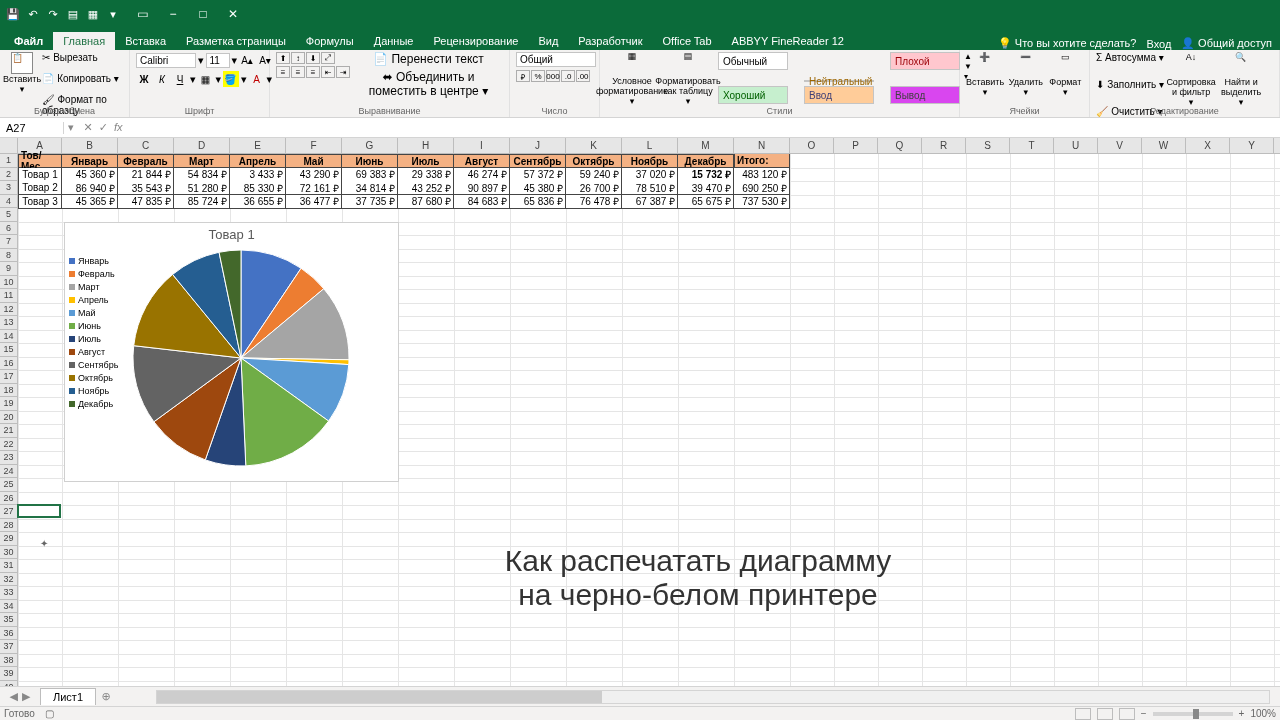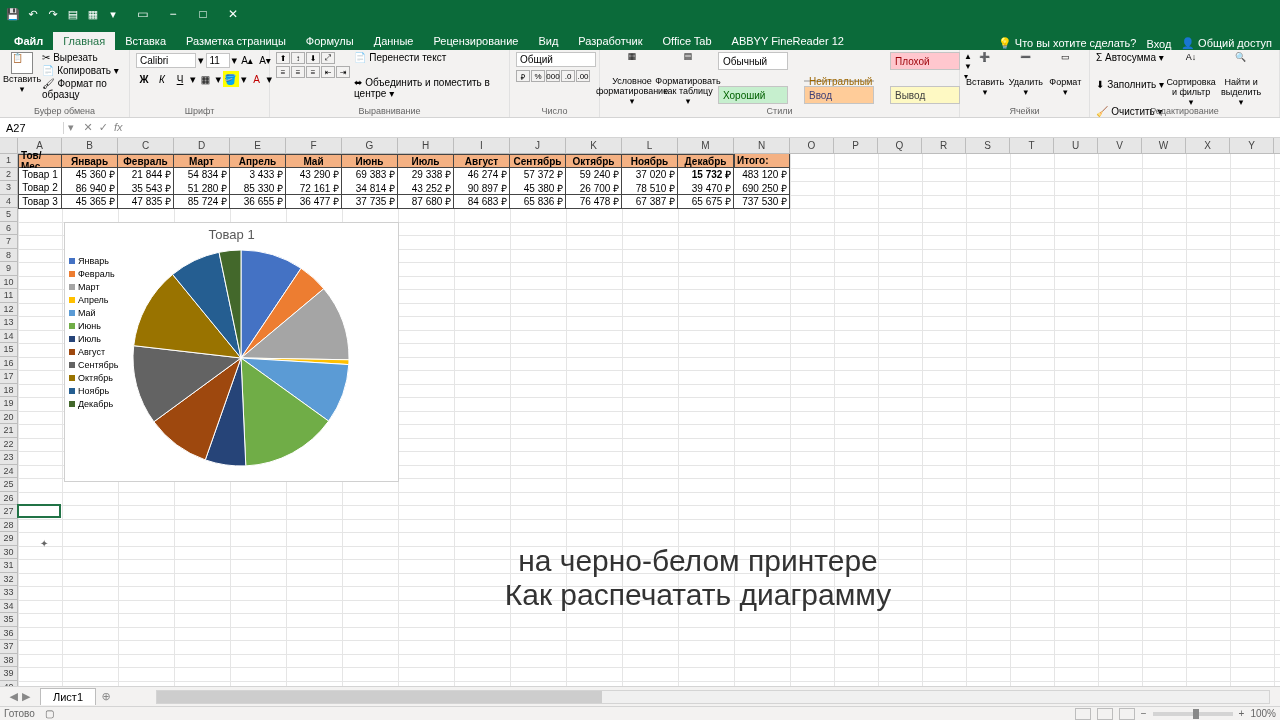--- a/index.html
+++ b/index.html
@@ -12,29 +12,29 @@
 .win-btn { width: 26px; text-align: center; font-size: 12px; }
 .ribbon-tabs { height: 22px; background: #0b6b3a; display: flex; align-items: flex-end; padding-left: 4px; color: #fff; }
 .ribbon-tab { padding: 3px 10px; font-size: 11px; cursor: pointer; }
 .ribbon-tab.active { background: #f3f2f1; color: #217346; }
 .ribbon-right { margin-left: auto; display: flex; align-items: center; gap: 10px; padding-right: 8px; font-size: 11px; }
 .ribbon-body { height: 68px; background: #f3f2f1; border-bottom: 1px solid #d4d4d4; display: flex; }
 .ribbon-group { border-right: 1px solid #e1e1e1; padding: 2px 6px; display: flex; flex-direction: column; position: relative; }
 .ribbon-group-label { position: absolute; bottom: 1px; left: 0; right: 0; text-align: center; font-size: 9px; color: #666; }
 .rg-content { flex: 1; display: flex; align-items: flex-start; gap: 4px; }
 .clipboard-big { width: 32px; height: 42px; display: flex; flex-direction: column; align-items: center; justify-content: center; font-size: 9px; }
-.clip-sub { display: flex; flex-direction: column; gap: 2px; font-size: 10px; }
+.clip-sub { display: flex; flex-direction: column; gap: 10px; font-size: 10px; }
 .font-row { display: flex; gap: 2px; align-items: center; }
 .font-name { width: 60px; border: 1px solid #c4c4c4; font-size: 10px; padding: 1px 3px; background: #fff; }
 .font-size { width: 24px; border: 1px solid #c4c4c4; font-size: 10px; padding: 1px 3px; background: #fff; }
 .mini-btn { width: 16px; height: 16px; display: flex; align-items: center; justify-content: center; font-size: 10px; border: 1px solid transparent; }
 .align-box { display: flex; flex-direction: column; gap: 2px; }
 .align-row { display: flex; gap: 1px; }
 .cb { width: 14px; height: 12px; border: 1px solid #adadad; display: flex; align-items: center; justify-content: center; font-size: 8px; }
-.merge-box { display: flex; flex-direction: column; font-size: 10px; gap: 14px; }
+.merge-box { display: flex; flex-direction: column; font-size: 12px; gap: 4px; text-align: center; }
 .number-select { width: 80px; border: 1px solid #c4c4c4; font-size: 10px; padding: 1px 3px; background: #fff; }
 .cond-btn { width: 52px; display: flex; flex-direction: column; align-items: center; font-size: 9px; text-align: center; line-height: 1.1; }
 .cond-icon { width: 24px; height: 24px; margin-bottom: 1px; }
 .styles-grid { display: grid; grid-template-columns: 70px 70px 70px; grid-template-rows: 18px 18px; gap: 16px; }
 .style-cell { border: 1px solid #c4c4c4; font-size: 10px; display: flex; align-items: center; padding-left: 4px; background: #fff; }
 .cells-btn { width: 42px; display: flex; flex-direction: column; align-items: center; font-size: 9px; text-align: center; }
 .edit-col { display: flex; flex-direction: column; font-size: 10px; gap: 16px; }
 .big-btn { width: 46px; display: flex; flex-direction: column; align-items: center; font-size: 9px; text-align: center; }
 .namebox-row { height: 20px; border-bottom: 1px solid #d4d4d4; display: flex; align-items: center; background: #fff; }
 .name-box { width: 64px; border-right: 1px solid #d4d4d4; padding: 0 6px; font-size: 11px; }
@@ -200,21 +200,21 @@
       </div>
       <div class="cond-btn">
         <div class="cond-icon">▤</div><span>Форматировать как таблицу</span>▾
       </div>
       <div class="styles-grid" id="styles-grid">
           <div class="style-cell" style="background: rgb(255, 255, 255); color: rgb(0, 0, 0);">Обычный</div>
           <div class="style-cell" style="background: #86efac; color: rgb(156, 101, 0); margin-top: 28px;">Нейтральный</div>
           <div class="style-cell" style="background: rgb(255, 199, 206); color: rgb(156, 0, 6);">Плохой</div>
           <div class="style-cell" style="background: rgb(198, 239, 206); color: rgb(0, 97, 0);">Хороший</div>
           <div class="style-cell" style="background: rgb(255, 204, 153); color: rgb(63, 63, 118);">Ввод</div>
-          <div class="style-cell" style="background: #fef9c3; color: rgb(63, 63, 63);">Вывод</div>
+          <div class="style-cell" style="background: #d946ef; color: rgb(63, 63, 63);">Вывод</div>
         </div>
       <div style="display:flex;flex-direction:column;font-size:8px;gap:1px">
         <span>▲</span>
         <span>▼</span>
         <span>▾</span>
       </div>
     </div>
     <div class="ribbon-group-label">Стили</div>
   </div>
   <div class="ribbon-group" style="width:130px">
@@ -515,22 +515,22 @@
               <path d="M110,112 L114.79649059547766,219.89343667697074 A108,108 0 0 1 74.27607805055234,213.9205641691105 Z" fill="#264478" stroke="#fff" stroke-width="1"></path>
               <path d="M110,112 L74.27607805055234,213.9205641691105 A108,108 0 0 1 22.851272789087616,175.7894924381593 Z" fill="#9e480e" stroke="#fff" stroke-width="1"></path>
               <path d="M110,112 L22.851272789087616,175.7894924381593 A108,108 0 0 1 2.704613170896593,99.6833460228411 Z" fill="#636363" stroke="#fff" stroke-width="1"></path>
               <path d="M110,112 L2.704613170896593,99.6833460228411 A108,108 0 0 1 41.58247555391647,28.43540014653597 Z" fill="#997300" stroke="#fff" stroke-width="1"></path>
               <path d="M110,112 L41.58247555391647,28.43540014653597 A108,108 0 0 1 88.05688648945753,6.252660697947363 Z" fill="#255e91" stroke="#fff" stroke-width="1"></path>
               <path d="M110,112 L88.05688648945753,6.252660697947363 A108,108 0 0 1 109.99999999999989,4 Z" fill="#43682b" stroke="#fff" stroke-width="1"></path>
             </svg></div>
         </div>
       </div>
       <div class="overlay-text" style="left: 460px; top: 390px; width: 440px;">
+        <div>Как распечатать диаграмму</div>
         <div>на черно-белом принтере</div>
-        <div>Как распечатать диаграмму</div>
       </div>
       <div style="position: absolute; left: 22px; top: 384px; font-size: 10px; color: rgb(102, 102, 102);">✦</div>
     </div>
 </div>
 
 <div class="sheet-tabs">
   <div class="nav-arrows">
     <span>◀</span>
     <span>▶</span>
   </div>

